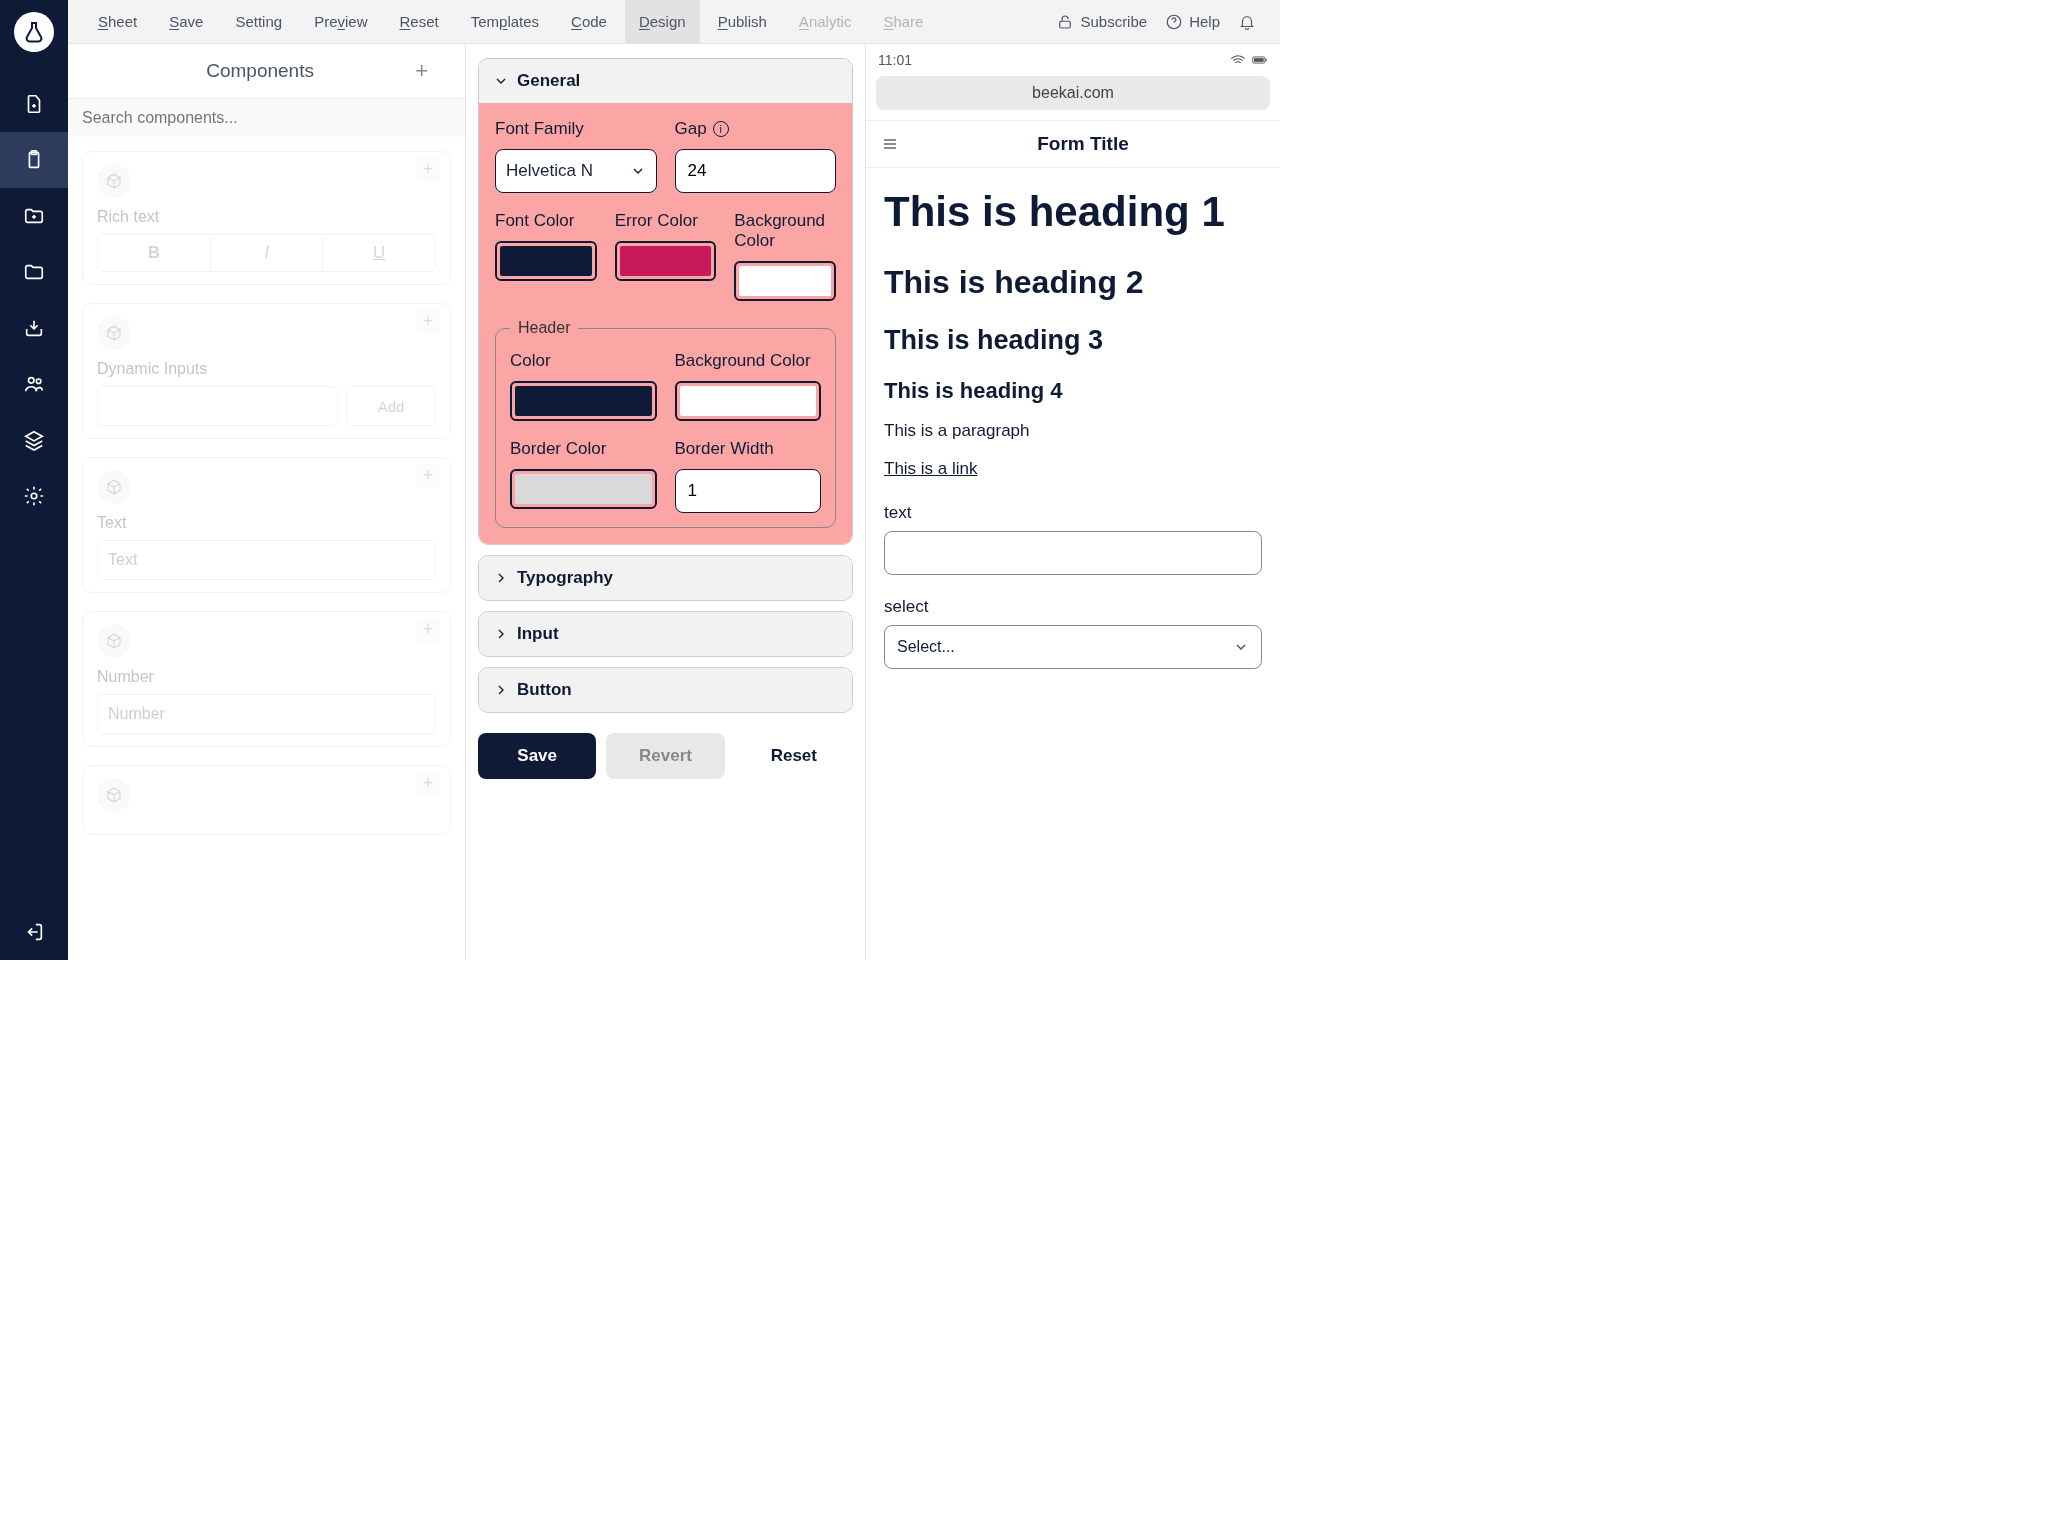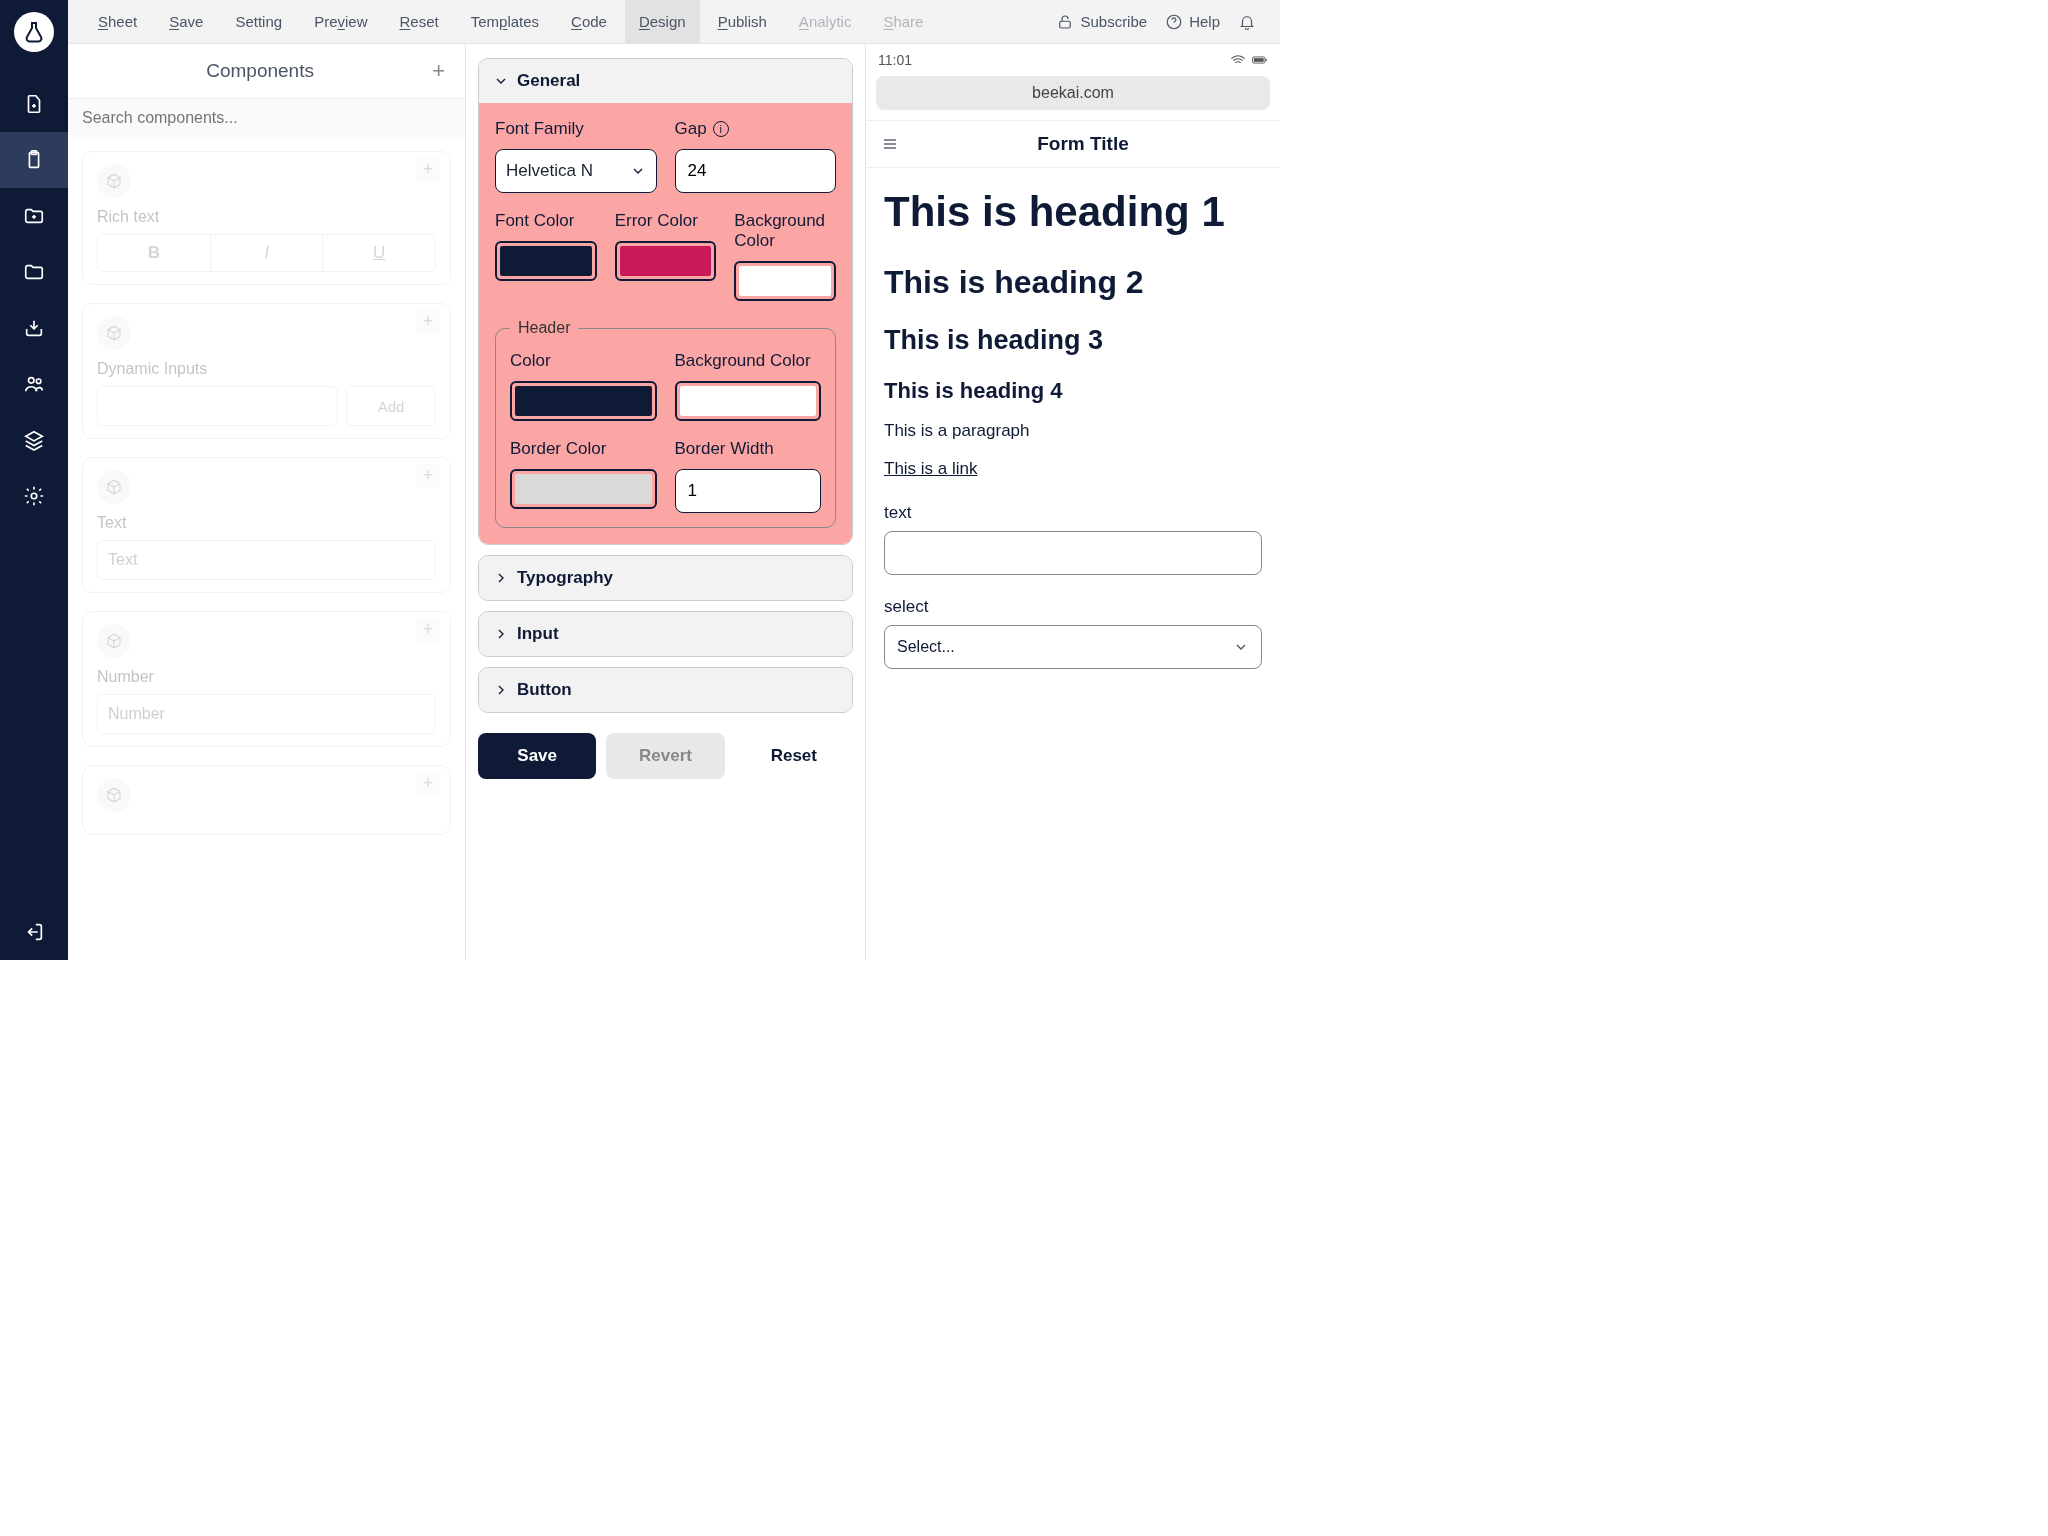--- a/index.html
+++ b/index.html
@@ -106,21 +106,21 @@
 
 
 .components-panel {
   width: 398px;
   border-right: 1px solid #e5e5e5;
   display: flex;
   flex-direction: column;
   background: #fff;
 }
 .components-header {
-  padding: 14px 20px;
+  padding: 14px 37px;
   display: flex;
   align-items: center;
   border-bottom: 1px solid #eee;
 }
 .components-header h2 {
   flex: 1;
   text-align: center;
   font-size: 19px;
   font-weight: 500;
   color: #4a5568;

